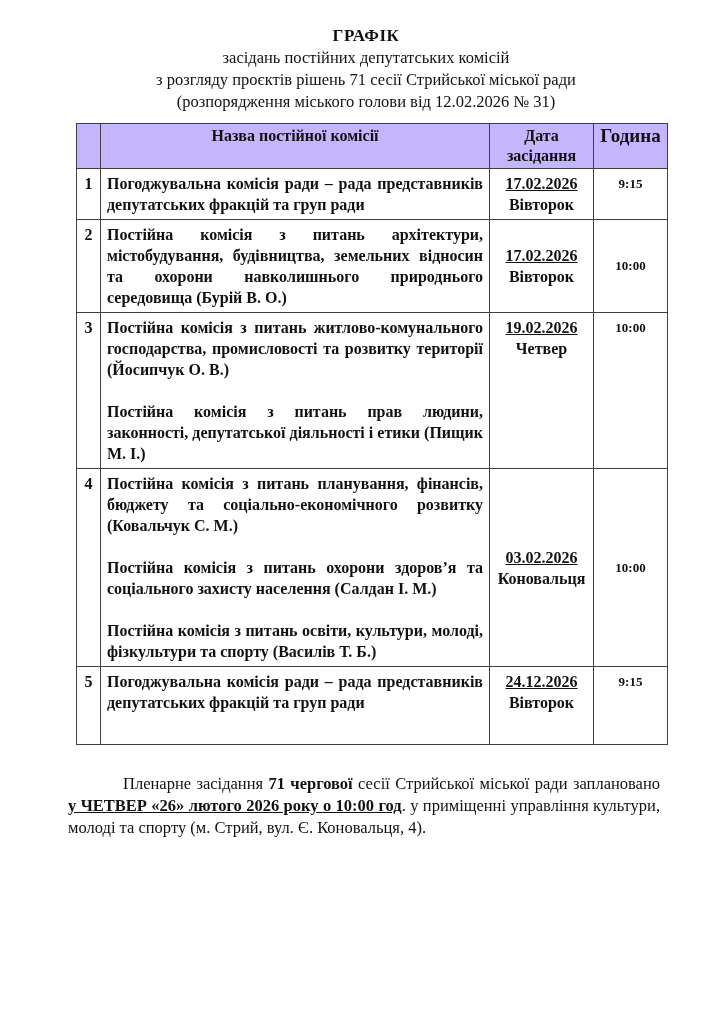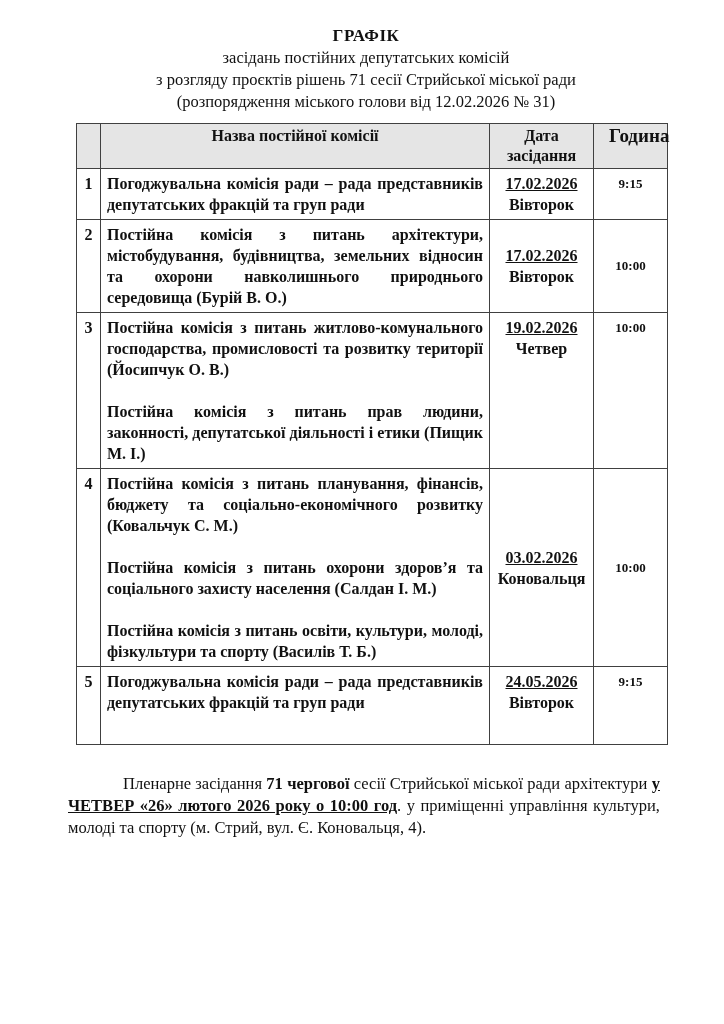--- a/index.html
+++ b/index.html
@@ -26,25 +26,25 @@
   }
   table.schedule col.c-num  { width: 24px; }
   table.schedule col.c-name { width: 389px; }
   table.schedule col.c-date { width: 104px; }
   table.schedule col.c-time { width: 74px; }
   table.schedule th, table.schedule td {
     border: 1.5px solid #404040;
     box-sizing: border-box;
   }
   table.schedule thead th {
-    background: #e5e5e5;
+    background: #c4b5fd;
     font-weight: bold;
     vertical-align: top;
     text-align: center;
-    padding: 2px 15px;
+    padding: 2px 6px;
     line-height: 20px;
   }
   th.time-h { font-size: 19px; }
   table.schedule td { vertical-align: top; padding: 4px 6px; }
   td.num-cell {
     text-align: center; font-weight: bold; padding: 4px 1px; line-height: 21px;
   }
   td.name-cell { padding: 4px 6px 4px 7px; }
   td.name-cell p {
     margin: 0;
@@ -157,29 +157,29 @@
           <span>Коновальця</span>
         </td>
         <td class="time-cell">10:00</td>
       </tr>
       <tr class="row-last">
         <td class="num-cell">5</td>
         <td class="name-cell">
           <p>Погоджувальна комісія ради – рада представників депутатських фракцій та груп ради</p>
         </td>
         <td class="date-cell">
-          <span class="date-num">24.05.2026</span><br>
+          <span class="date-num">24.12.2026</span><br>
           <span>Вівторок</span>
         </td>
         <td class="time-cell">9:15</td>
       </tr>
     </tbody>
   </table>
 
-  <p class="plenary"><span>Пленарне засідання </span><span class="b">71 чергової</span><span> сесії Стрийської міської ради архітектури </span><span class="bu">у ЧЕТВЕР «26» лютого 2026 року о 10:00 год</span><span>. у приміщенні управління культури, молоді та спорту (м. Стрий, вул. Є. Коновальця, 4).</span></p>
+  <p class="plenary"><span>Пленарне засідання </span><span class="b">71 чергової</span><span> сесії Стрийської міської ради заплановано </span><span class="bu">у ЧЕТВЕР «26» лютого 2026 року о 10:00 год</span><span>. у приміщенні управління культури, молоді та спорту (м. Стрий, вул. Є. Коновальця, 4).</span></p>
 
   <div class="sig-row">
     <span>Секретар ради</span>
     <span>Мар’ян БЕРНИК</span>
   </div>
 
   <div class="sig-date">13.02.2026 р.</div>
 
 </div>
 

